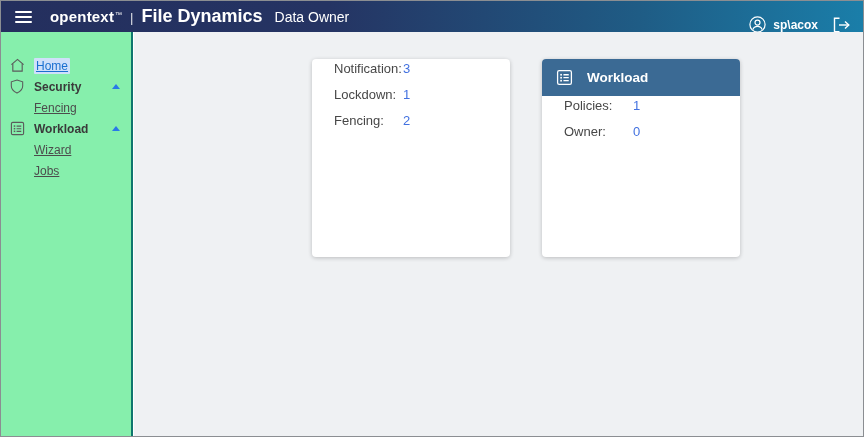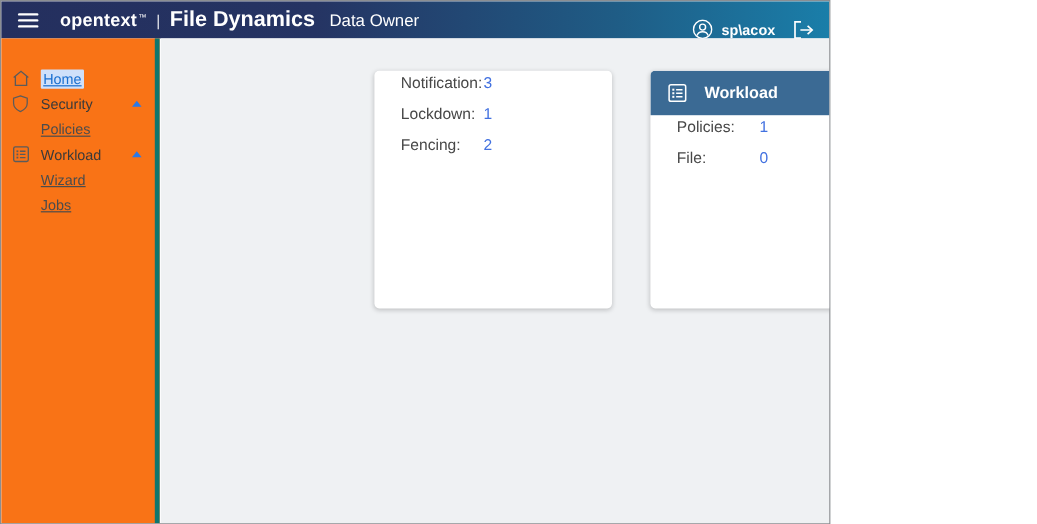--- a/index.html
+++ b/index.html
@@ -1,19 +1,19 @@
 <!DOCTYPE html>
 <html><head>
 <meta charset="utf-8">
 <style>
   * { margin:0; padding:0; box-sizing:border-box; }
   html,body { background:#fff; }
   body { font-family:"Liberation Sans","DejaVu Sans",sans-serif; }
   .screen {
-    position:relative; width:692px; height:437px;
+    position:relative; width:864px; height:437px;
     border:1px solid #8b8e92; background:#fff; overflow:hidden;
   }
 
   
   .topbar {
     position:absolute; top:0; left:0; right:0; height:31px;
     background:linear-gradient(90deg,#242f5e 0%,#253463 38%,#1f5c85 74%,#1a7ea9 100%);
     display:flex; align-items:center; color:#fff;
     padding:0 12px 0 14px;
   }
@@ -26,29 +26,29 @@
   .brand-product { font-size:18px; font-weight:600; }
   .topbar-section { margin-left:12px; font-size:14px; font-weight:400; }
   .topbar-right { margin-left:auto; display:flex; align-items:center; gap:7px;margin-top:16px; }
   .user-name { font-size:12px; font-weight:600; }
   .icon-btn { display:flex; align-items:center; cursor:pointer; }
   .logout { margin-left:8px; }
 
   
   .sidebar {
     position:absolute; top:31px; left:0; bottom:0; width:132px;
-    background:#f97316; border-right:4px solid #0f766e;
+    background:#86efac; border-right:2px solid #0f766e;
   }
   .nav { padding-top:23px; }
   .nav-row {
     height:21px; display:flex; align-items:center;
     padding-left:8px; font-size:12px; cursor:pointer;
   }
   .nav-icon { width:16px; height:16px; margin-right:9px; display:flex; align-items:center; justify-content:center; flex:0 0 16px; }
-  .nav-top-label { color:#3a3a3a; font-weight:400; }
+  .nav-top-label { color:#3a3a3a; font-weight:700; }
   .nav-sub { padding-left:33px; }
   .nav-link { color:#4c4c4c; text-decoration:underline; }
   .nav-link-active {
     color:#1a6fd0; text-decoration:underline;
     background:#cfe0fa; padding:1px 2px; border-radius:1px;
   }
   .caret-up {
     margin-left:auto; margin-right:11px;
     width:0; height:0;
     border-left:4px solid transparent; border-right:4px solid transparent;
@@ -134,21 +134,21 @@
         <span class="nav-icon">
           <svg width="14" height="15" viewBox="0 0 16 17" fill="none" stroke="#5b5b5b" stroke-width="1.2">
             <path d="M8 1 L14.5 3.2 V8 C14.5 11.8 11.6 14.3 8 16 C4.4 14.3 1.5 11.8 1.5 8 V3.2 Z"></path>
           </svg>
         </span>
         <span class="nav-top-label">Security</span>
         <span class="caret-up"></span>
       </div>
 
       <div class="nav-row nav-sub">
-        <span class="nav-link">Policies</span>
+        <span class="nav-link">Fencing</span>
       </div>
 
 
       <div class="nav-row">
         <span class="nav-icon">
           <svg width="15" height="15" viewBox="0 0 16 16" fill="none" stroke="#5b5b5b" stroke-width="1.2">
             <rect x="1.5" y="1.5" width="13" height="13" rx="1.5"></rect>
             <rect x="4" y="4.6" width="1.6" height="1.6" fill="#5b5b5b" stroke="none"></rect>
             <rect x="4" y="7.4" width="1.6" height="1.6" fill="#5b5b5b" stroke="none"></rect>
             <rect x="4" y="10.2" width="1.6" height="1.6" fill="#5b5b5b" stroke="none"></rect>
@@ -201,20 +201,20 @@
           </svg>
         </span>
         <span>Workload</span>
       </div>
       <div class="card-body">
         <div class="card-row">
           <span class="card-row-label">Policies:</span>
           <span class="card-row-value">1</span>
         </div>
         <div class="card-row">
-          <span class="card-row-label">File:</span>
+          <span class="card-row-label">Owner:</span>
           <span class="card-row-value">0</span>
         </div>
       </div>
     </div>
 
   </div>
 </div>
 
 </body></html>

